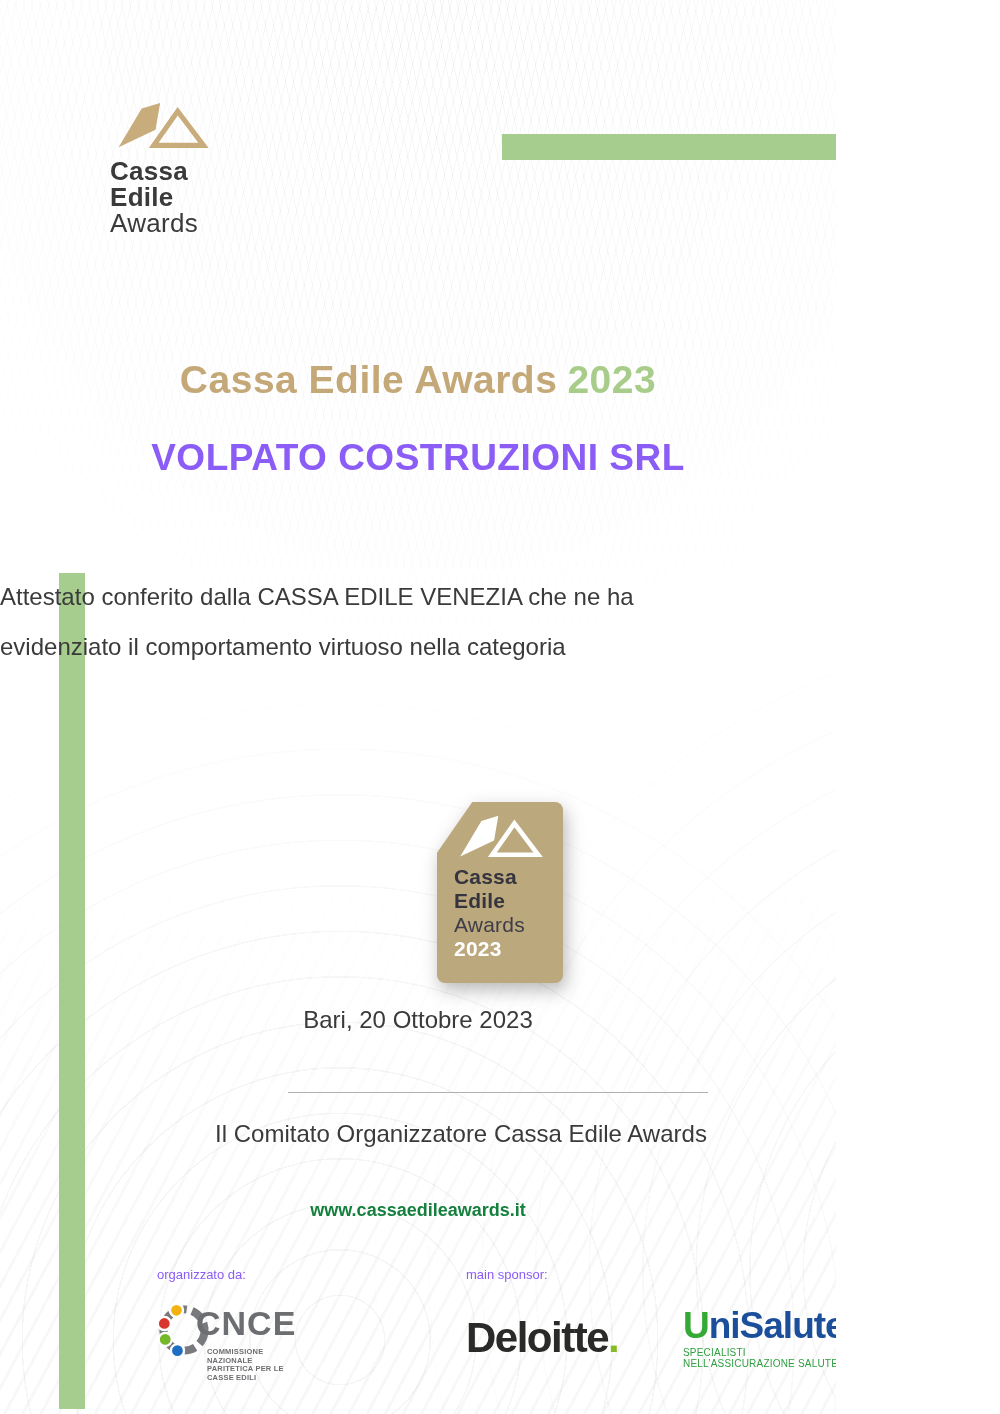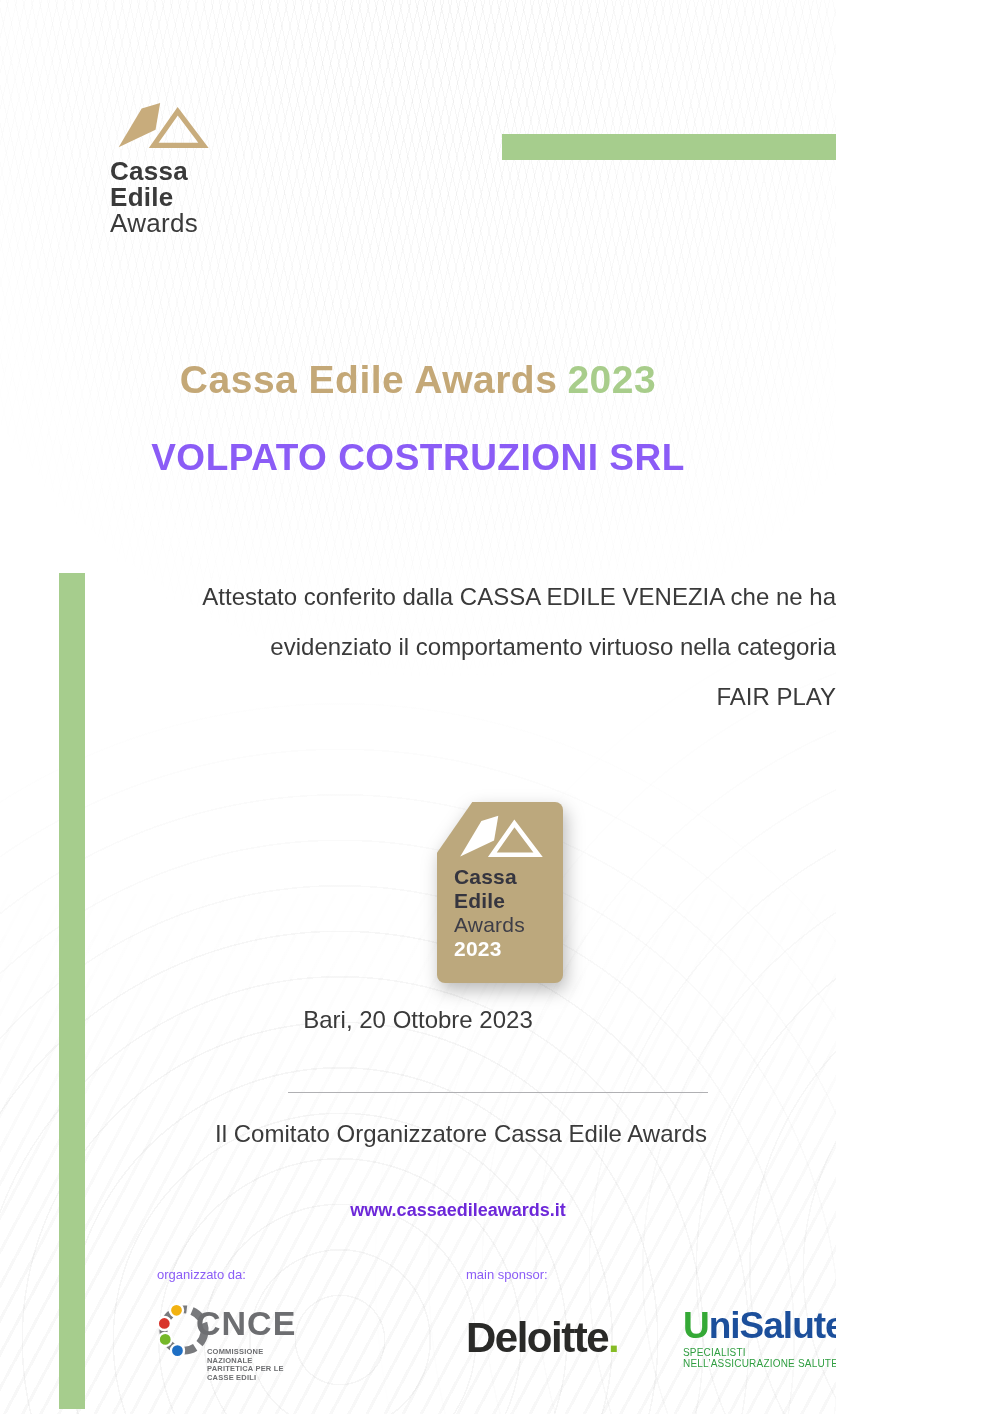--- a/index.html
+++ b/index.html
@@ -41,38 +41,38 @@
   
   .logo-block{position:absolute;left:110px;top:102px;z-index:4;}
   .logo-block svg{display:block;margin-left:2px;}
   .logo-text{margin-top:8px;font-size:26px;line-height:26px;color:#3a3a3a;letter-spacing:.3px;}
   .logo-text .b{font-weight:700;}
   
   .title{position:absolute;left:0;top:358px;width:100%;text-align:center;font-size:39px;font-weight:700;letter-spacing:.5px;z-index:4;}
   .title .t-main{color:#c4a877;}
   .title .t-year{color:#a8cd8b;margin-left:10px;}
   .recipient{position:absolute;left:0;top:437px;width:100%;text-align:center;font-size:37px;font-weight:700;color:#8b5cf6;letter-spacing:.5px;z-index:4;}
-  .body-text{position:absolute;left:0;top:572px;width:100%;text-align:right;font-size:24px;line-height:50px;color:#3a3a3a;z-index:4;}
+  .body-text{position:absolute;left:0;top:572px;width:100%;text-align:left;font-size:24px;line-height:50px;color:#3a3a3a;z-index:4;}
   
   .badge-wrap{position:absolute;left:437px;top:802px;z-index:4;filter:drop-shadow(3px 7px 9px rgba(0,0,0,0.28));}
   .badge{
     width:126px;height:181px;background:#bca87d;border-radius:8px;
     clip-path:polygon(28% 0,100% 0,100% 100%,0 100%,0 28%);
     box-sizing:border-box;padding:13px 0 0 17px;
   }
   .badge svg{display:block;}
   .badge-text{margin-top:6px;font-size:21px;line-height:24px;letter-spacing:.2px;}
   .badge-text .b{font-weight:700;color:#35353f;}
   .badge-text .r{color:#3d3d47;}
   .badge-text .y{font-weight:700;color:#ffffff;}
   
   .date-line{position:absolute;left:0;top:1006px;width:100%;text-align:center;font-size:24px;color:#3a3a3a;z-index:4;}
   .divider{position:absolute;left:288px;top:1092px;width:420px;height:1px;background:#b0b0b3;z-index:4;}
   .signature{position:absolute;left:0;top:1120px;width:100%;text-align:center;font-size:24px;color:#3a3a3a;z-index:4;padding-left:43px;}
-  .website{position:absolute;left:0;top:1200px;width:100%;text-align:center;font-size:18px;font-weight:700;color:#6d28d9;z-index:4;padding-left:40px;}
+  .website{position:absolute;left:0;top:1200px;width:100%;text-align:center;font-size:18px;font-weight:700;color:#15803d;z-index:4;}
   
   .f-label{position:absolute;font-size:13px;color:#8b5cf6;z-index:4;}
   .f-label.left{left:157px;top:1267px;}
   .f-label.right{left:466px;top:1267px;}
   .cnce{position:absolute;left:152px;top:1298px;width:150px;height:72px;z-index:4;}
   .cnce svg{position:absolute;left:2px;top:2px;}
   .cnce-name{position:absolute;left:44px;top:8px;font-size:34px;line-height:34px;font-weight:700;color:#6d6e71;letter-spacing:1px;}
   .cnce-sub{position:absolute;left:55px;top:50px;font-size:7.5px;line-height:8.5px;font-weight:700;color:#6d6e71;letter-spacing:.2px;}
   .saie{position:absolute;left:328px;top:1300px;width:140px;height:66px;z-index:4;}
   .saie svg{position:absolute;left:0;top:0;}
@@ -111,21 +111,20 @@
   </div>
 
   <div class="title">
     <span class="t-main">Cassa Edile Awards</span><span class="t-year">2023</span>
   </div>
   <div class="recipient">VOLPATO COSTRUZIONI SRL</div>
 
   <div class="body-text">
     <div>Attestato conferito dalla CASSA EDILE VENEZIA che ne ha</div>
     <div>evidenziato il comportamento virtuoso nella categoria</div>
-    <div>FAIR PLAY</div>
   </div>
 
   <div class="badge-wrap">
     <div class="badge">
       <svg width="92" height="44" viewBox="0 0 100 52">
         <polygon points="28,7 48,1 43,30 3,49" fill="#ffffff"></polygon>
         <polygon points="67,10 95,47 41,47" fill="none" stroke="#ffffff" stroke-width="5.5"></polygon>
       </svg>
       <div class="badge-text">
         <div class="b">Cassa</div>

